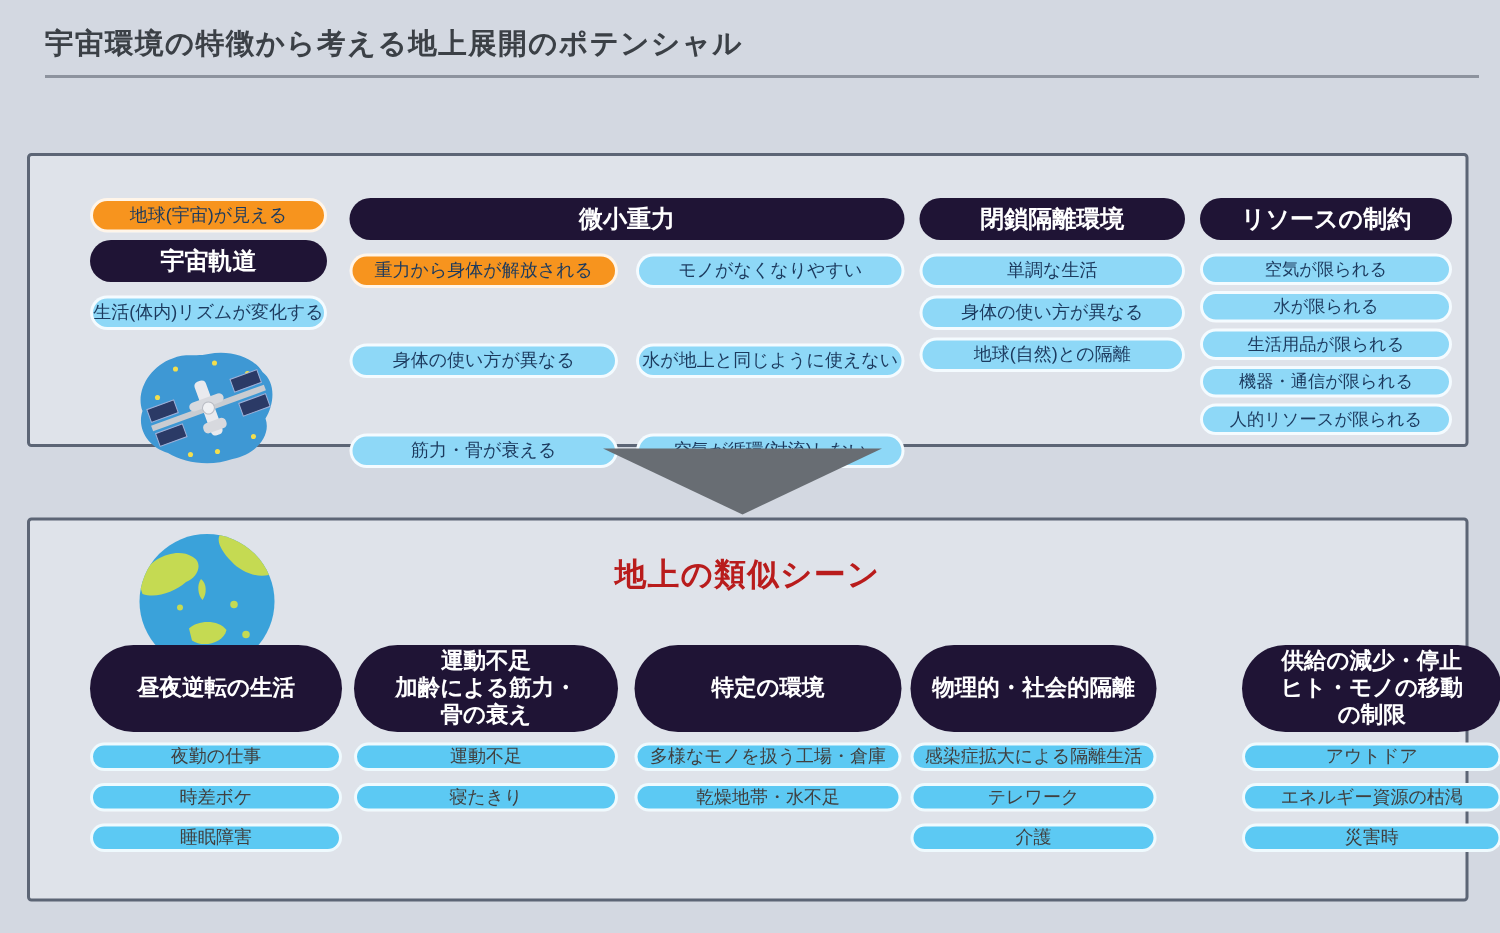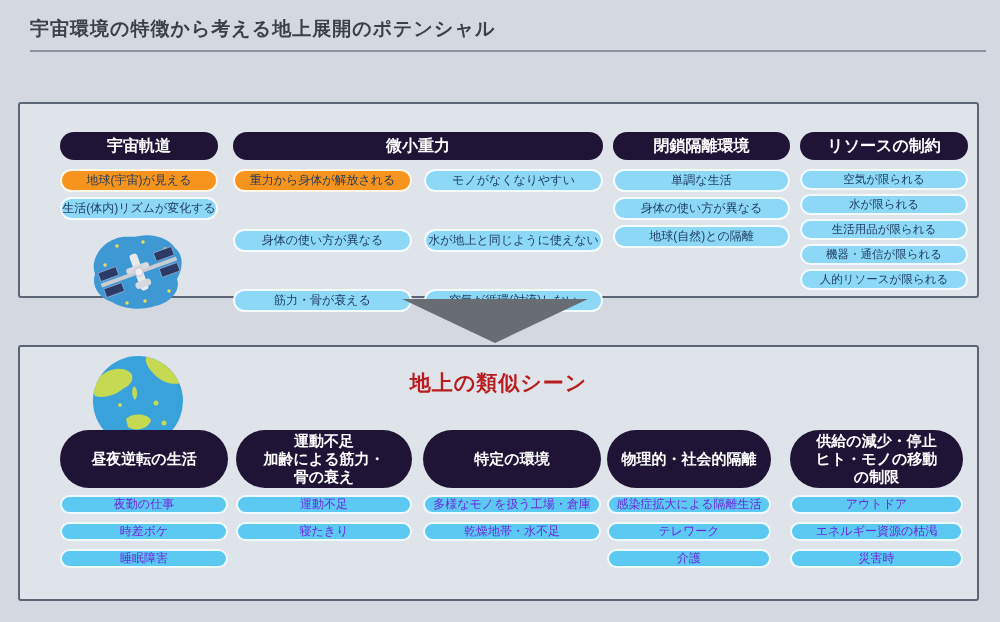--- a/index.html
+++ b/index.html
@@ -83,42 +83,42 @@
   .g-col{position:absolute;top:83px;display:flex;flex-direction:column;}
   .g-col .pill.g-header{
     background:#1f1435;color:#ffffff;
     font-weight:bold;font-size:15px;
     height:58px;border-radius:29px;
     flex-direction:column;line-height:1.2;
     margin-bottom:7px;
   }
   .g-col .pill.g-header span{display:block;}
   .g-col .pill.g-item{
-    background:#5cc9f3;color:#6d28d9;
+    background:#5cc9f3;color:#404040;
     border:2px solid rgba(255,255,255,0.9);
     font-size:12px;height:19px;
     margin-bottom:8px;
   }
   .g-col-1{left:40px;width:168px;}
   .g-col-2{left:216px;width:176px;}
   .g-col-3{left:403px;width:178px;}
   .g-col-4{left:587px;width:164px;}
-  .g-col-5{left:770px;width:173px;justify-content:space-between;}
+  .g-col-5{left:808px;width:173px;justify-content:space-between;}
 </style>
 </head>
 <body>
 
 <div class="page-title">宇宙環境の特徴から考える地上展開のポテンシャル</div>
 <div class="title-underline"></div>
 
 <div class="panel top">
 
   <div class="s-col s-col-orbit">
+    <div class="pill item orange">地球(宇宙)が見える</div>
     <div class="pill header">宇宙軌道</div>
-    <div class="pill item orange">地球(宇宙)が見える</div>
     <div class="pill item">生活(体内)リズムが変化する</div>
     <div class="iss-wrap">
       <svg width="104" height="78" viewBox="0 0 104 78">
         <path d="M52,3 C66,0 82,5 88,15 C97,22 96,36 90,46 C94,57 84,70 68,73 C54,78 36,76 25,69 C12,65 4,53 8,41 C3,28 13,11 28,6 C36,2 44,5 52,3 Z" fill="#3e98d4"></path>
         <g fill="#f2de4e">
           <circle cx="30" cy="13" r="1.7"></circle>
             <circle cx="56" cy="9" r="1.7"></circle>
             <circle cx="78" cy="16" r="1.7"></circle>
           <circle cx="18" cy="32" r="1.7"></circle>
             <circle cx="88" cy="36" r="1.7"></circle>

